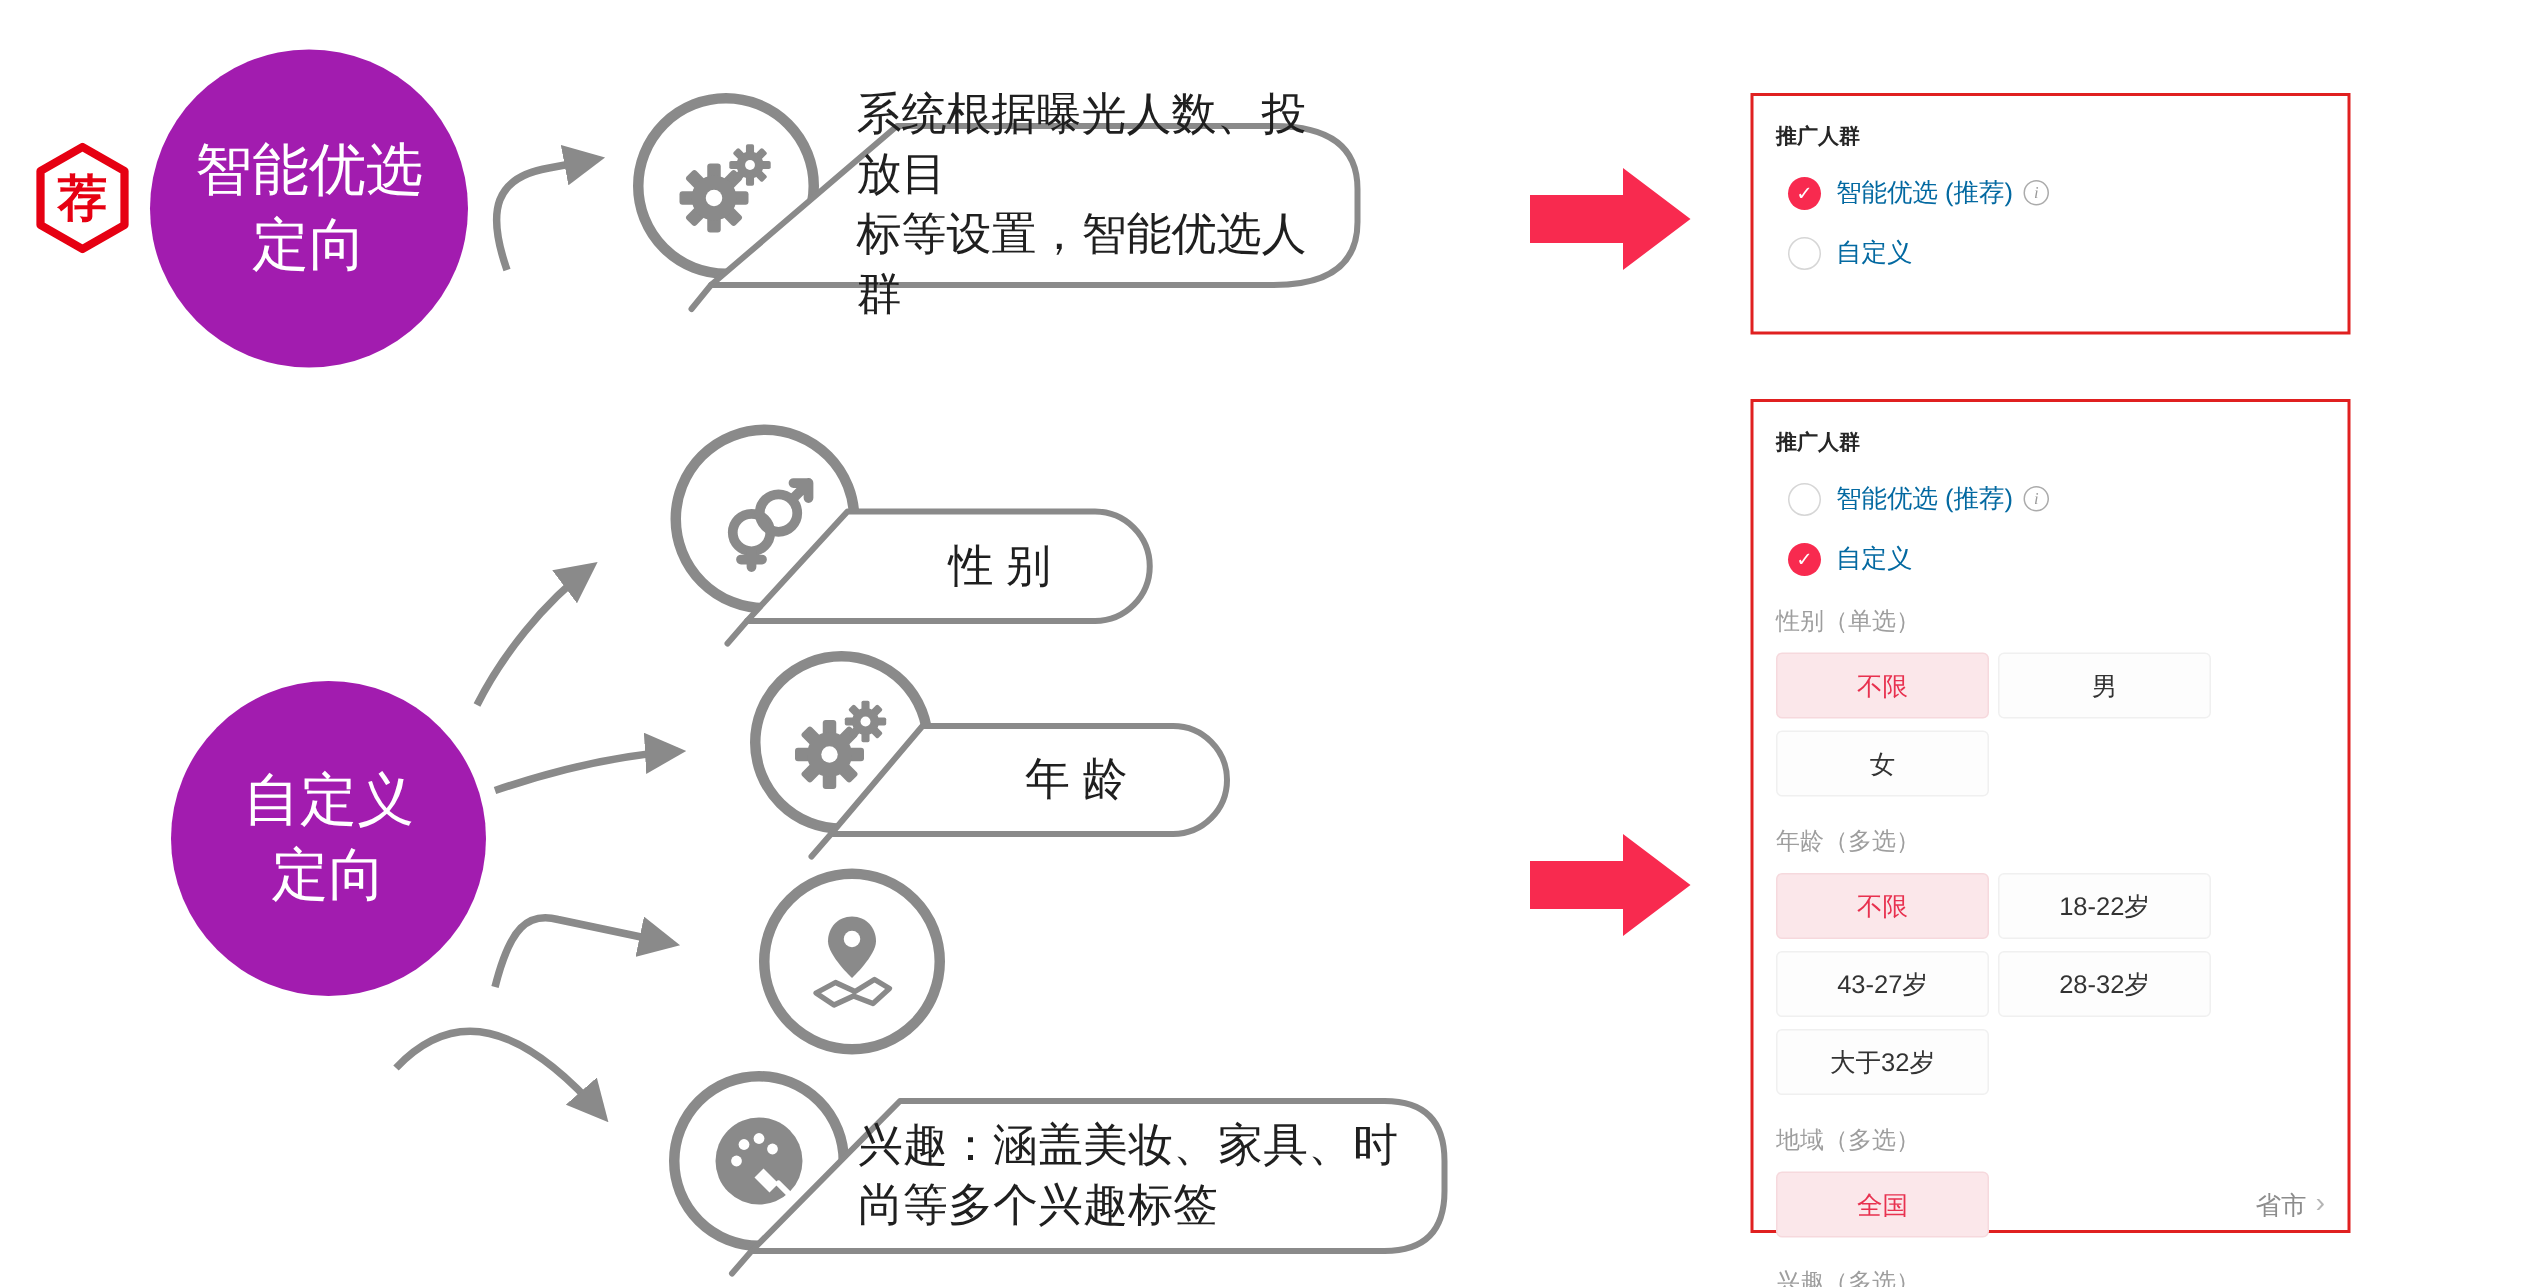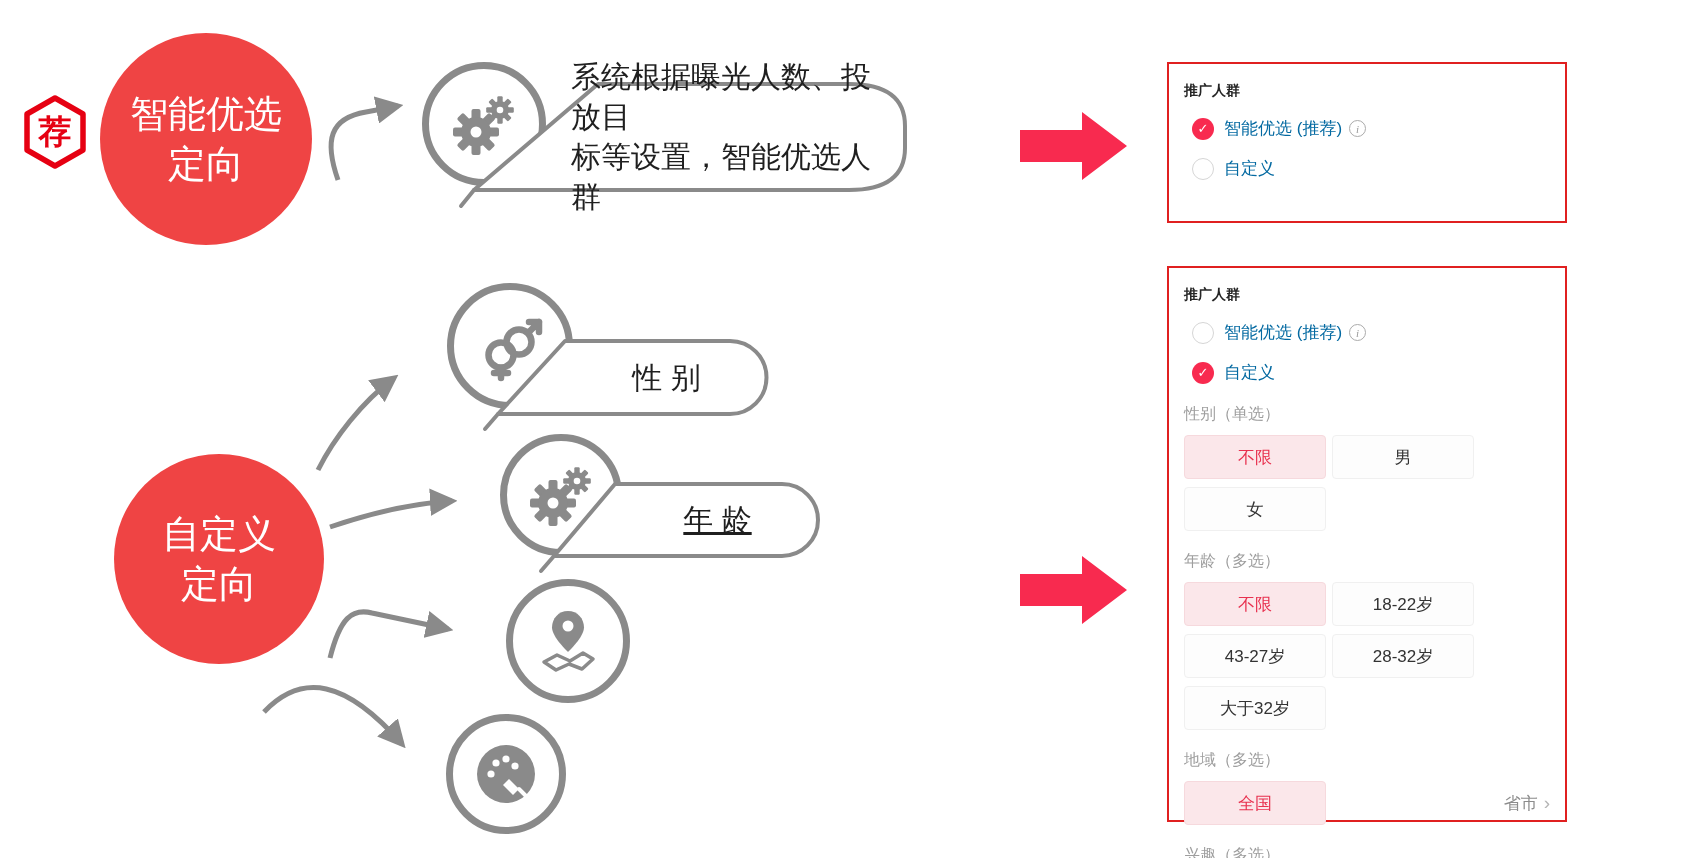--- a/index.html
+++ b/index.html
@@ -1,20 +1,20 @@
 <!DOCTYPE html>
 <html><head>
 <meta charset="utf-8">
 <style>
   html,body{margin:0;padding:0;background:#fff;}
   body{font-family:"Liberation Sans","DejaVu Sans",sans-serif;color:#262626;}
   .stage{position:relative;width:1684px;height:858px;background:#fff;overflow:hidden;}
 
   
-  .big-circle{position:absolute;border-radius:50%;background:#ef4444;display:flex;align-items:center;justify-content:center;
+  .big-circle{position:absolute;border-radius:50%;background:#a21caf;display:flex;align-items:center;justify-content:center;
     color:#fff;text-align:center;white-space:pre-line;font-size:38px;line-height:50px;font-weight:400;}
   #circle-smart{left:100px;top:33px;width:212px;height:212px;}
   #circle-custom{left:114px;top:454px;width:210px;height:210px;}
 
   .badge{position:absolute;left:22px;top:95px;width:66px;height:74px;}
   .badge svg{position:absolute;left:0;top:0;}
   .badge .glyph{position:absolute;inset:0;display:flex;align-items:center;justify-content:center;
     color:#E60012;font-size:33px;font-weight:bold;}
 
   .ring{position:absolute;border:7px solid #8a8a8a;border-radius:50%;box-sizing:border-box;
@@ -27,21 +27,21 @@
 
   .bubble{position:absolute;}
   .bubble svg{position:absolute;left:0;top:0;overflow:visible;}
   .bubble .txt{position:absolute;inset:0;display:flex;align-items:center;color:#1f1f1f;
     font-size:30px;line-height:40px;white-space:pre-line;}
   #bubble-system{left:459px;top:82px;width:448px;height:110px;}
   #bubble-system .txt{padding-left:112px;padding-right:20px;justify-content:center;text-align:left;}
   #bubble-gender{left:483px;top:339px;width:285px;height:77px;}
   #bubble-gender .txt{padding-left:82px;justify-content:center;}
   #bubble-age{left:539px;top:482px;width:281px;height:76px;}
-  #bubble-age .txt{padding-left:76px;justify-content:center;text-decoration:underline;}
+  #bubble-age .txt{padding-left:76px;justify-content:center;}
   #bubble-region{left:541px;top:627px;width:461px;height:79px;}
   #bubble-region .txt{padding-left:122px;justify-content:flex-start;}
   #bubble-interest{left:486px;top:732px;width:479px;height:104px;}
   #bubble-interest .txt{padding-left:86px;padding-right:16px;justify-content:flex-start;text-align:left;}
 
   #connector-layer{position:absolute;left:0;top:0;width:1684px;height:858px;pointer-events:none;}
 
   
   .panel{position:absolute;box-sizing:border-box;width:400px;background:#fff;border:2px solid #E02020;
     padding:18px 15px 0 15px;}
@@ -213,20 +213,28 @@
 
   <div class="bubble" id="bubble-age">
     <svg width="281" height="92" viewBox="0 0 281 92">
       <path d="M 76 2 H 243 A 36 36 0 0 1 243 74 L 15 74 Z" fill="#fff" stroke="#8a8a8a" stroke-width="4" stroke-linejoin="round"></path>
       <path d="M 15 74 L 2 89" stroke="#8a8a8a" stroke-width="4" stroke-linecap="round"></path>
     </svg>
     <div class="txt">年 龄</div>
   </div>
 
 
+  <div class="bubble" id="bubble-interest">
+    <svg width="479" height="120" viewBox="0 0 479 120">
+      <path d="M 114 2 H 437 Q 477 2 477 42 V 62 Q 477 102 437 102 L 15 102 Z" fill="#fff" stroke="#8a8a8a" stroke-width="4" stroke-linejoin="round"></path>
+      <path d="M 15 102 L 2 117" stroke="#8a8a8a" stroke-width="4" stroke-linecap="round"></path>
+    </svg>
+    <div class="txt">兴趣：涵盖美妆、家具、时
+尚等多个兴趣标签</div>
+  </div>
 
   <div class="panel" id="panel-smart">
     <div class="panel-title">推广人群</div>
     <div class="radio-row">
       <span class="radio checked">✓</span>
       <span class="radio-label">智能优选 (推荐)</span>
       <span class="info">i</span>
     </div>
     <div class="radio-row">
       <span class="radio unchecked"></span>

